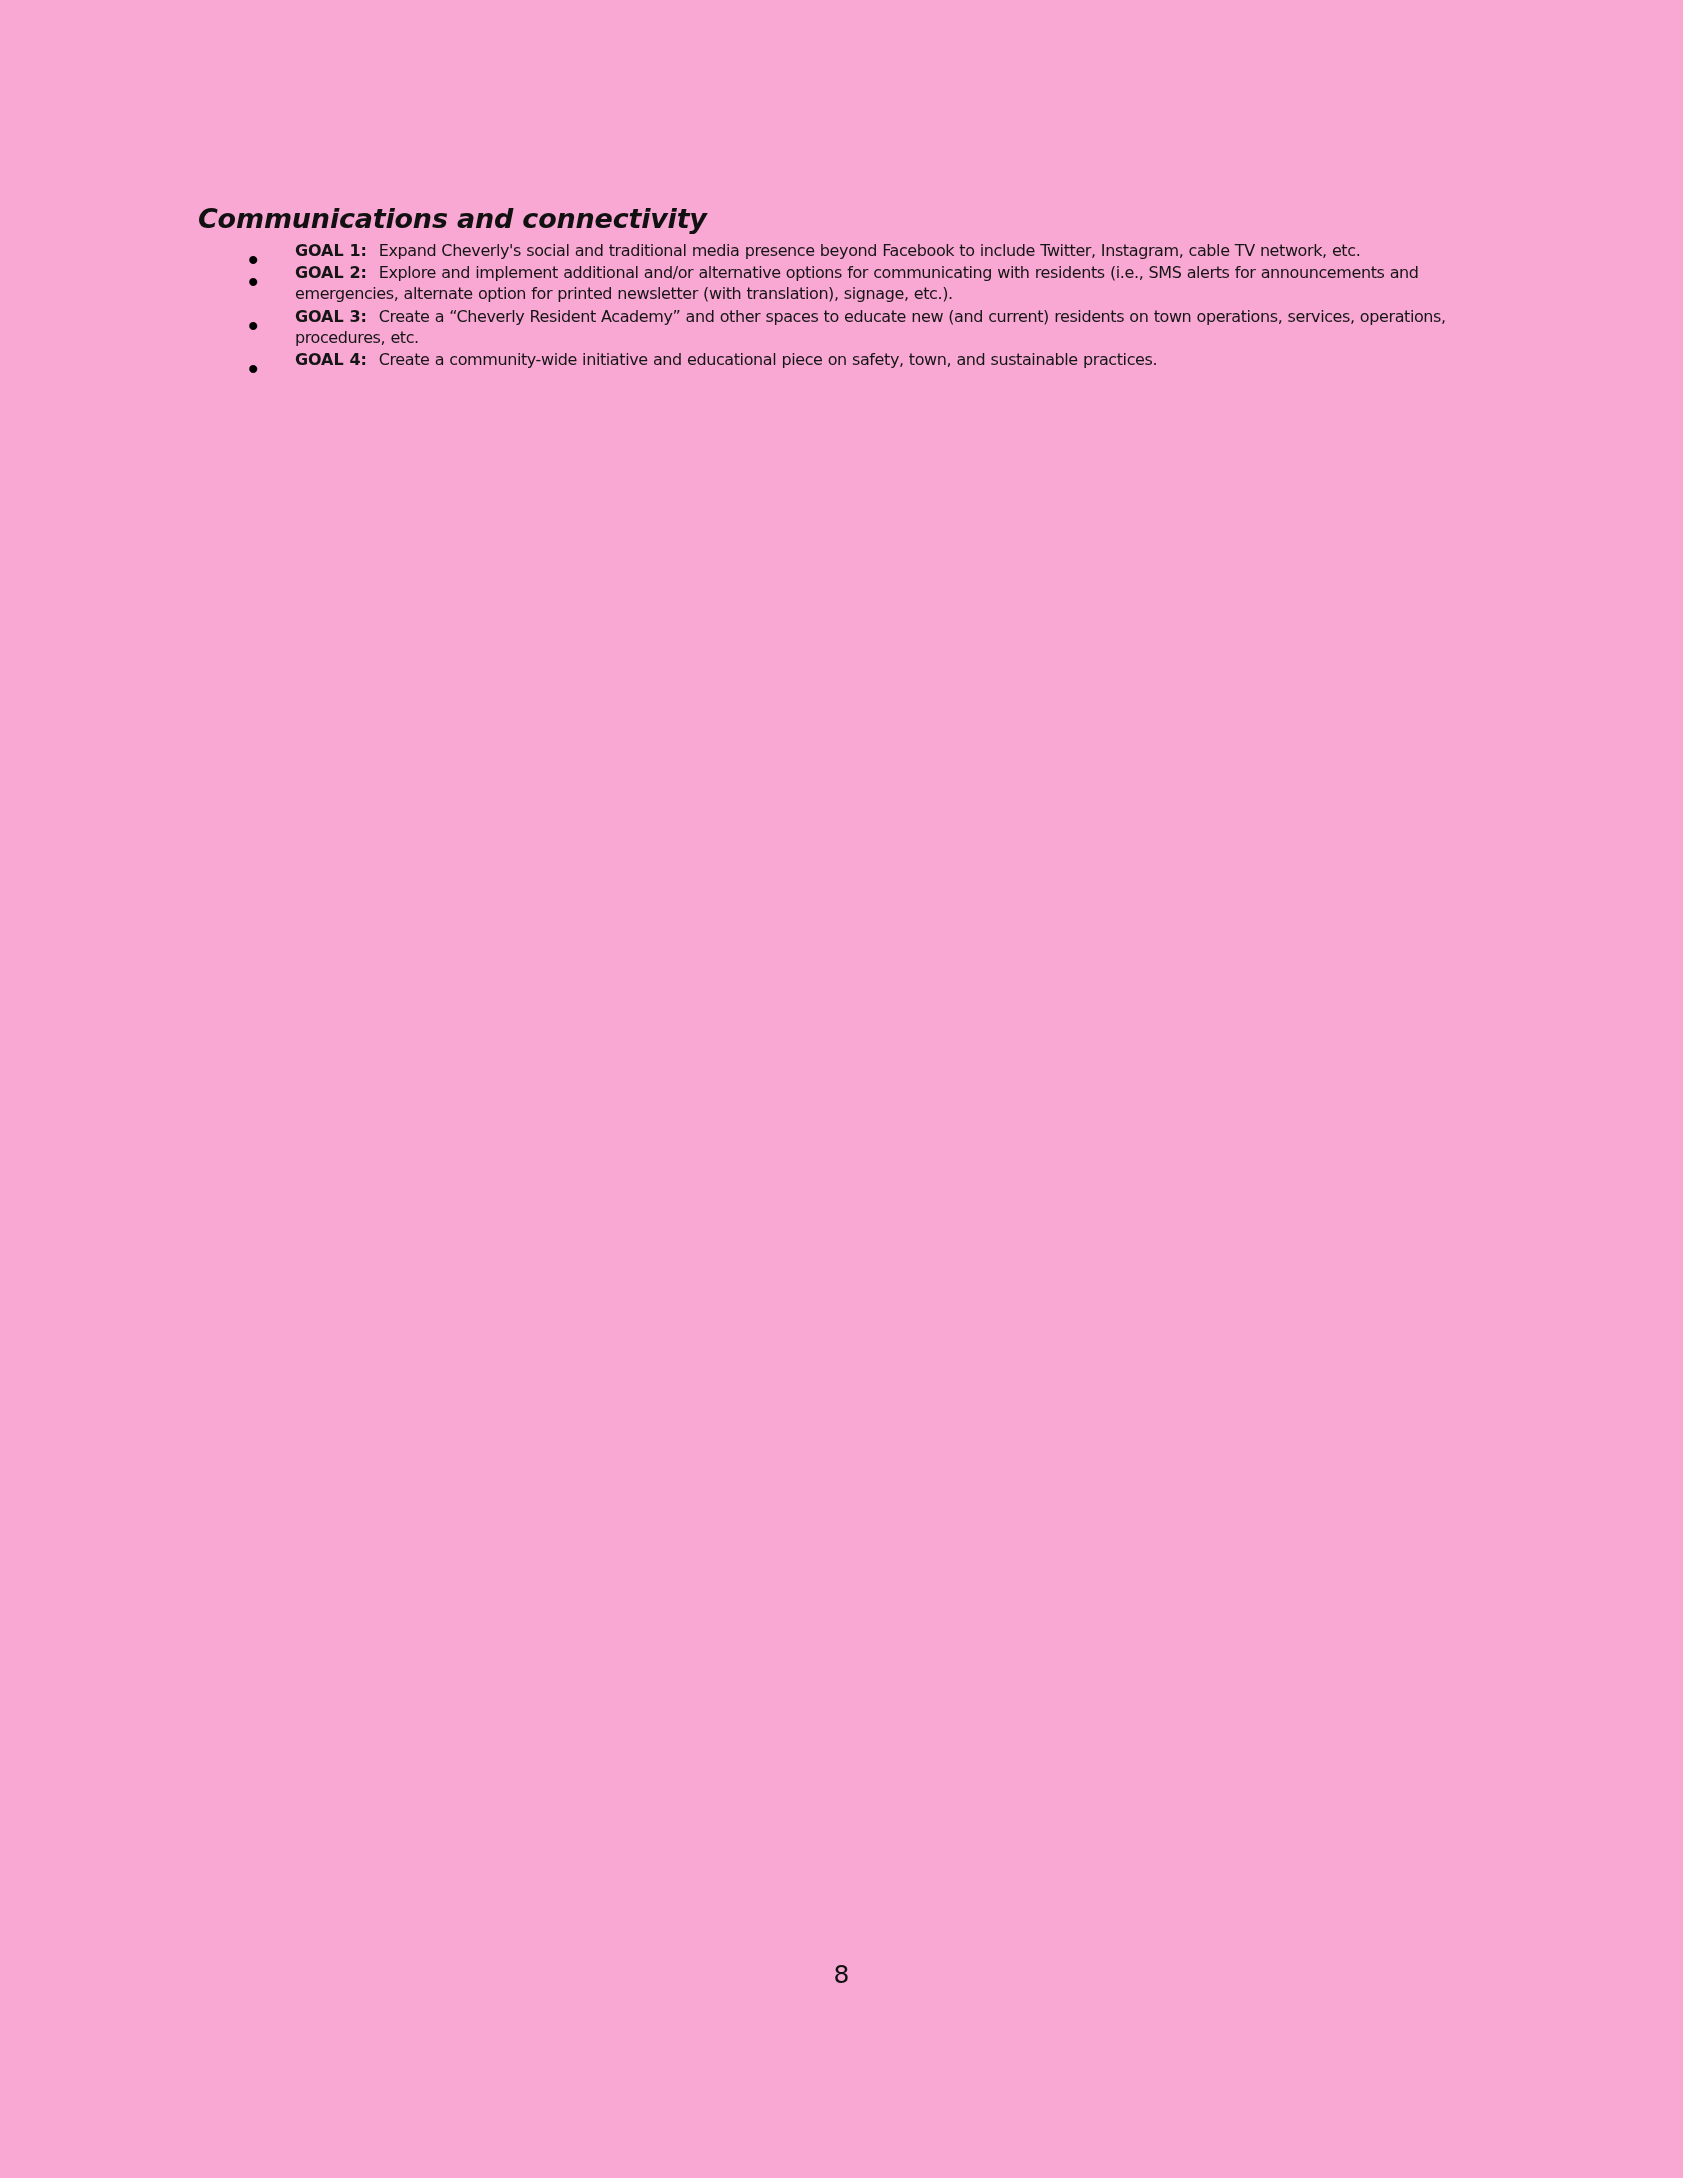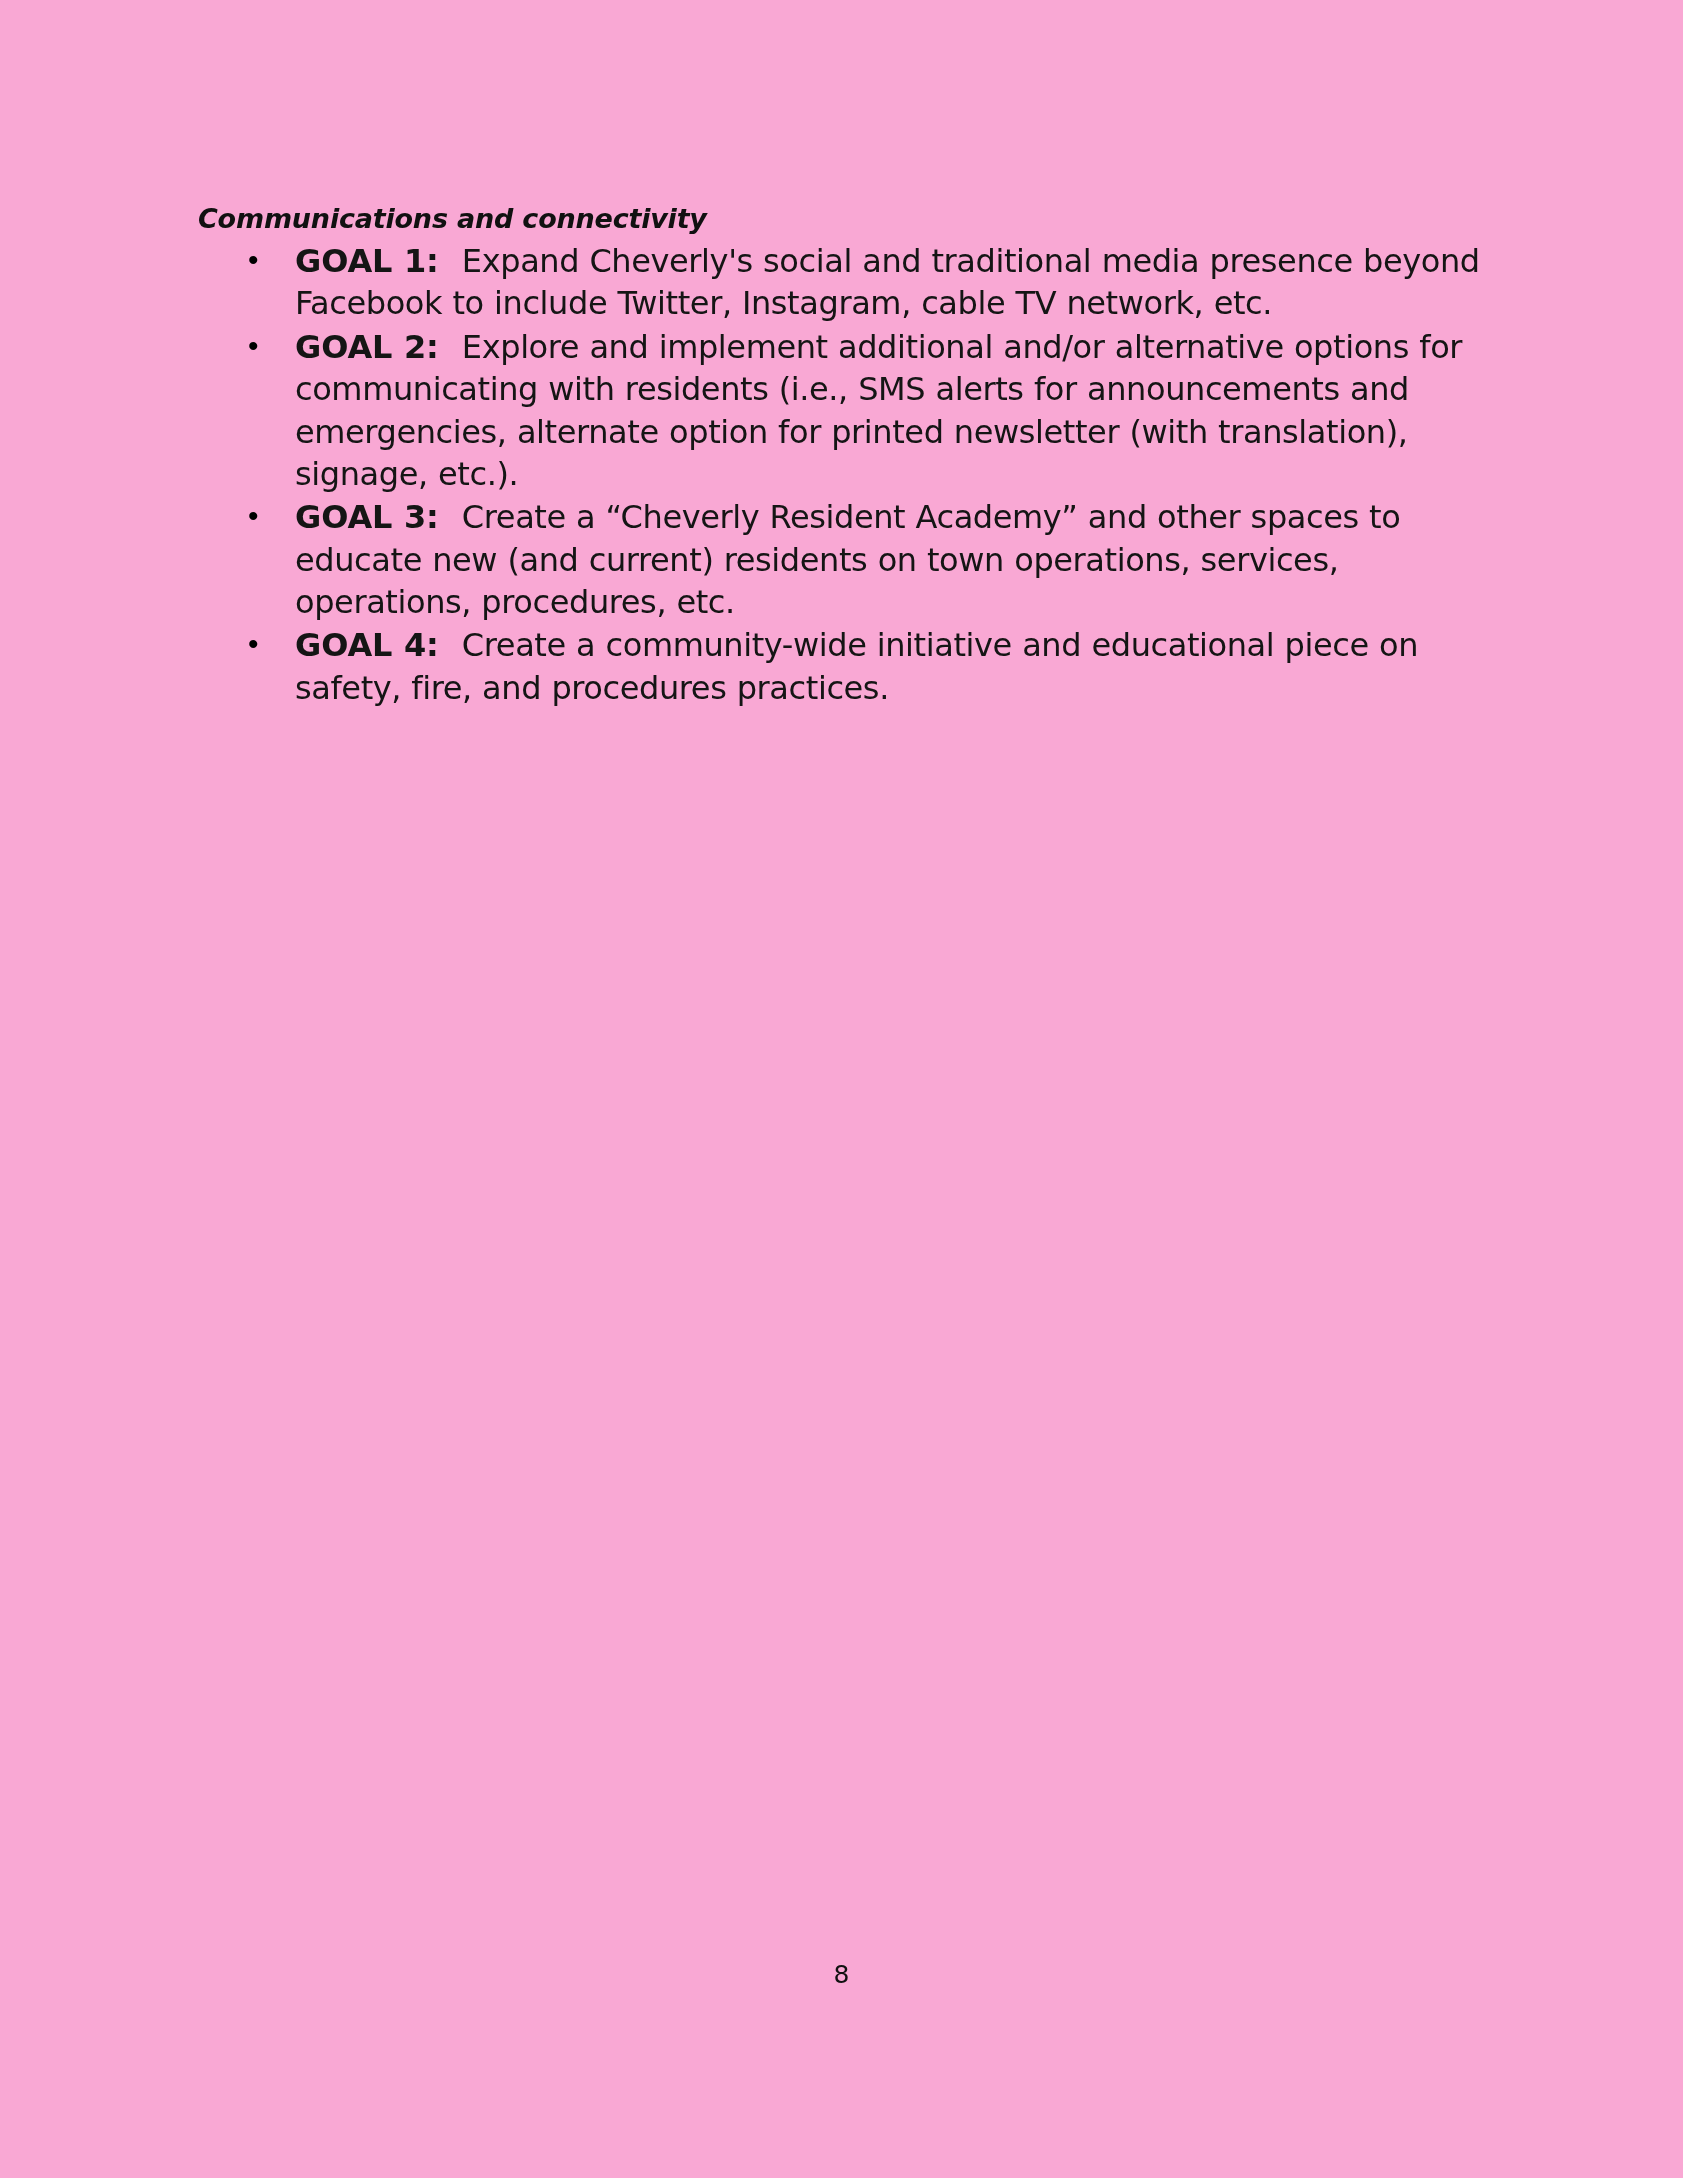--- a/index.html
+++ b/index.html
@@ -60,21 +60,21 @@
     position: absolute;
     left: 50px;
     top: 0;
     font-size: 30px;
     line-height: 1.32;
     color: #000000;
   }
 
   .goal-text {
     font-family: "DejaVu Sans", sans-serif;
-    font-size: 32px;
+    font-size: 16px;
     line-height: 1.325;
     letter-spacing: -0.4px;
     color: #151515;
     text-align: right;
     word-spacing: 0.5px;
   }
 
   .goal-label {
     font-weight: bold;
     letter-spacing: -0.1px;
@@ -116,21 +116,21 @@
         <span class="goal-text"><span class="goal-label">GOAL 2:&nbsp;&nbsp;</span><span class="goal-body">Explore and implement additional and/or alternative options for communicating with residents (i.e., SMS alerts for announcements and emergencies, alternate option for printed newsletter (with translation), signage, etc.).</span></span>
       </li>
 
       <li class="goal-item">
         <span class="bullet-marker">•</span>
         <span class="goal-text"><span class="goal-label">GOAL 3:&nbsp;&nbsp;</span><span class="goal-body">Create a “Cheverly Resident Academy” and other spaces to educate new (and current) residents on town operations, services, operations, procedures, etc.</span></span>
       </li>
 
       <li class="goal-item">
         <span class="bullet-marker">•</span>
-        <span class="goal-text"><span class="goal-label">GOAL 4:&nbsp;&nbsp;</span><span class="goal-body">Create a community-wide initiative and educational piece on safety, fire, and procedures practices.</span></span>
+        <span class="goal-text"><span class="goal-label">GOAL 4:&nbsp;&nbsp;</span><span class="goal-body">Create a community-wide initiative and educational piece on safety, town, and sustainable practices.</span></span>
       </li>
 
     </ul>
   </div>
 
   <div class="page-number">8</div>
 
 </div>
 
 

